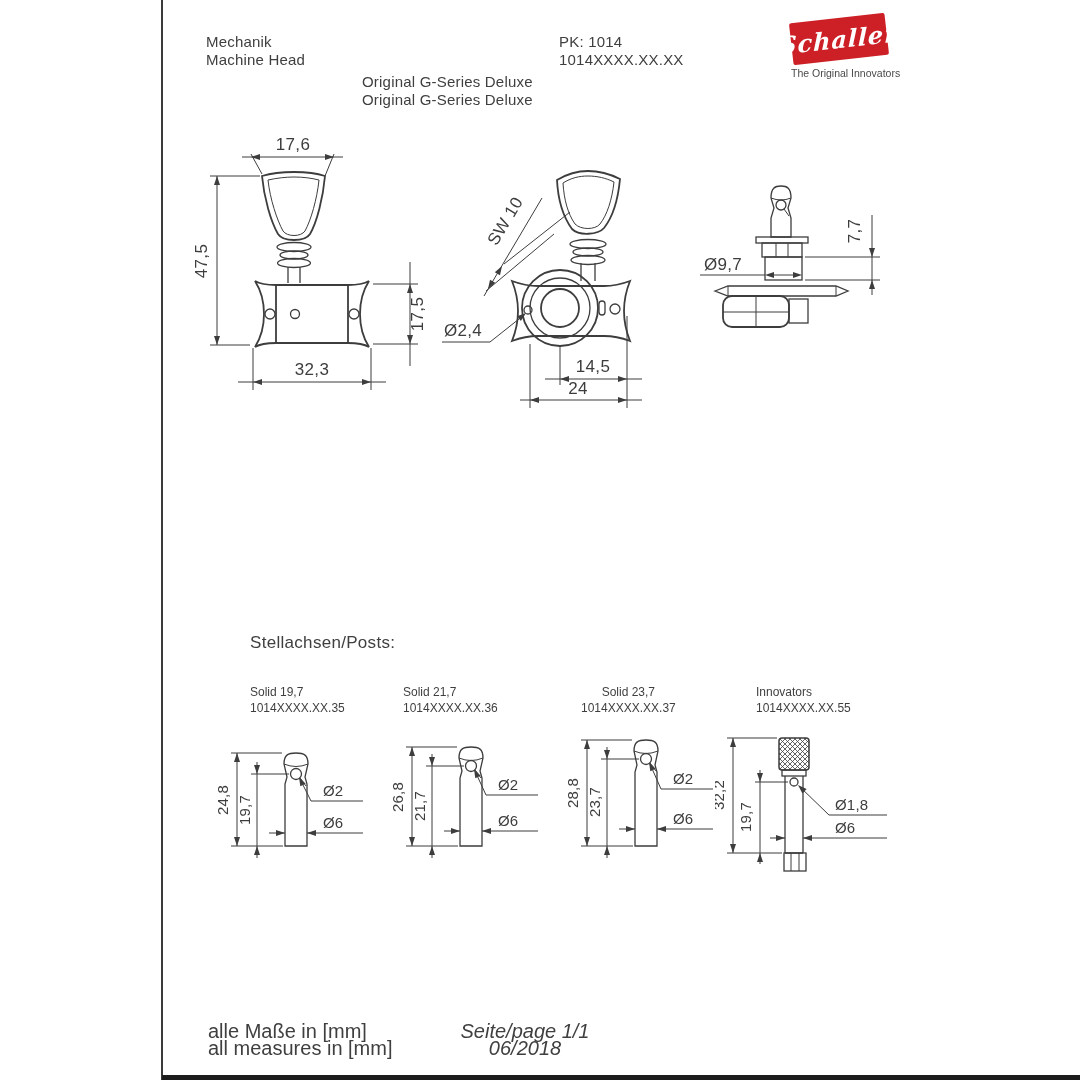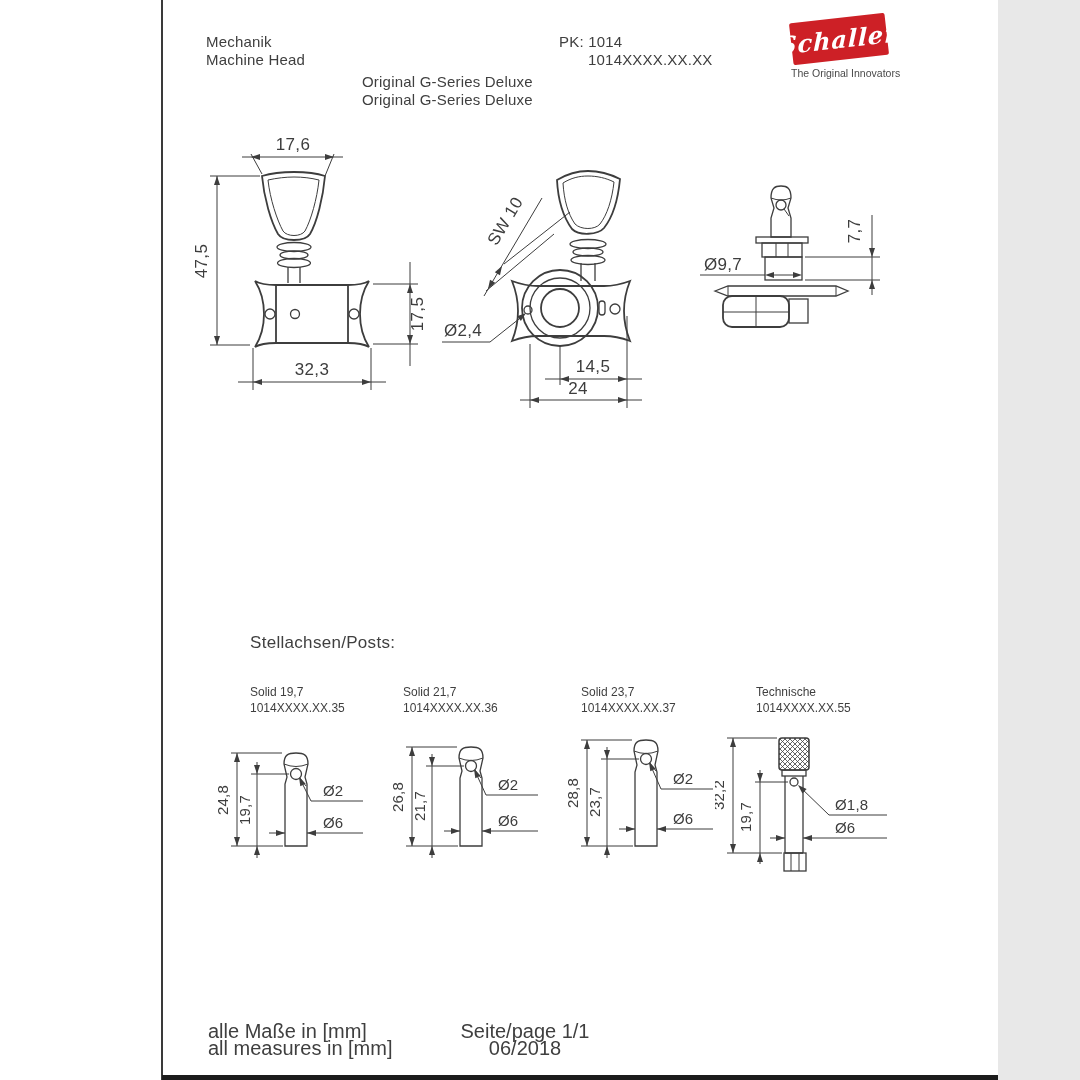--- a/index.html
+++ b/index.html
@@ -1,23 +1,23 @@
 <!DOCTYPE html>
 <html><head>
 <meta charset="utf-8">
 <style>
   html,body{margin:0;padding:0;background:#e8e8e8;}
-  .page{position:relative;width:998px;height:1080px;background:#ffffff;overflow:hidden;
+  .page{position:relative;width:1080px;height:1080px;background:#ffffff;overflow:hidden;
         font-family:"Liberation Sans",sans-serif;color:#3f3f3f;}
   .vrule{position:absolute;left:161px;top:0;width:2px;height:1080px;background:#3a3a3a;}
   .bottombar{position:absolute;left:162px;top:1075px;width:918px;height:5px;background:#1c1c1c;}
 
   .hdr-col{position:absolute;font-size:15px;line-height:17.5px;letter-spacing:.2px;}
   .hdr-col div{white-space:nowrap;}
-  .pk-line2{margin-left:29px;}
+  .pk-line2{}
 
   .logo-wrap{position:absolute;left:791px;top:18px;width:110px;}
   .logo-box{width:96px;height:42px;background:#cd2026;transform:rotate(-6.5deg);
             display:flex;align-items:center;justify-content:center;border-radius:2px;}
   .logo-script{font-family:"DejaVu Serif",serif;font-style:italic;font-weight:bold;
                color:#ffffff;font-size:24px;transform:skewX(-8deg);letter-spacing:1px;}
   .logo-tag{margin-top:7px;font-size:10.5px;color:#4a4a4a;white-space:nowrap;}
 
   .drawing{position:absolute;}
   svg text{font-family:"Liberation Sans",sans-serif;fill:#3d3d3d;}
@@ -25,21 +25,21 @@
   .dim-s{font-size:15px;letter-spacing:.2px;}
   .ln{stroke:#3d3d3d;fill:none;stroke-width:1;}
   .ob{stroke:#3d3d3d;fill:none;stroke-width:1.8;}
   .ob2{stroke:#3d3d3d;fill:none;stroke-width:1.3;}
   .ar{fill:#3d3d3d;stroke:none;}
 
   .posts-heading{position:absolute;left:250px;top:633px;font-size:17px;letter-spacing:.3px;}
   .variant-label{position:absolute;top:684px;font-size:12px;line-height:16px;white-space:nowrap;}
 
   .footer-col{position:absolute;top:1023px;font-size:20px;line-height:17px;white-space:nowrap;}
-  .footer-center{text-align:center;}
+  .footer-center{text-align:center;font-style:italic;}
 </style>
 </head>
 <body>
 
 <div class="page">
   <div class="vrule"></div>
   <div class="bottombar"></div>
 
   <div class="hdr-col" style="left:206px;top:33px;">
     <div>Mechanik</div>
@@ -168,26 +168,26 @@
   <div class="posts-heading">Stellachsen/Posts:</div>
 
   <div class="variant-label" style="left:250px;">
     <div>Solid 19,7</div>
     <div>1014XXXX.XX.35</div>
   </div>
   <div class="variant-label" style="left:403px;">
     <div>Solid 21,7</div>
     <div>1014XXXX.XX.36</div>
   </div>
-  <div class="variant-label" style="left:581px;">
+  <div class="variant-label" style="left:581px;text-align:center;">
     <div>Solid 23,7</div>
     <div>1014XXXX.XX.37</div>
   </div>
   <div class="variant-label" style="left:756px;">
-    <div>Technische</div>
+    <div>Innovators</div>
     <div>1014XXXX.XX.55</div>
   </div>
 
   <svg class="drawing" style="left:195px;top:728px;" width="200" height="170" viewBox="0 0 200 170">
     <g>
       <path class="ob2" d="M90,118 L90,56 L92,49 L89,36 C89,27 93,25 101,25 C109,25 113,27 113,36 L110,49 L112,56 L112,118 Z"></path>
       <path class="ln" d="M89,36 Q101,41 113,36"></path>
       <circle class="ob2" cx="101" cy="46" r="5.5"></circle>
       <path class="ln" d="M105,50 L111,58"></path>
     </g>

